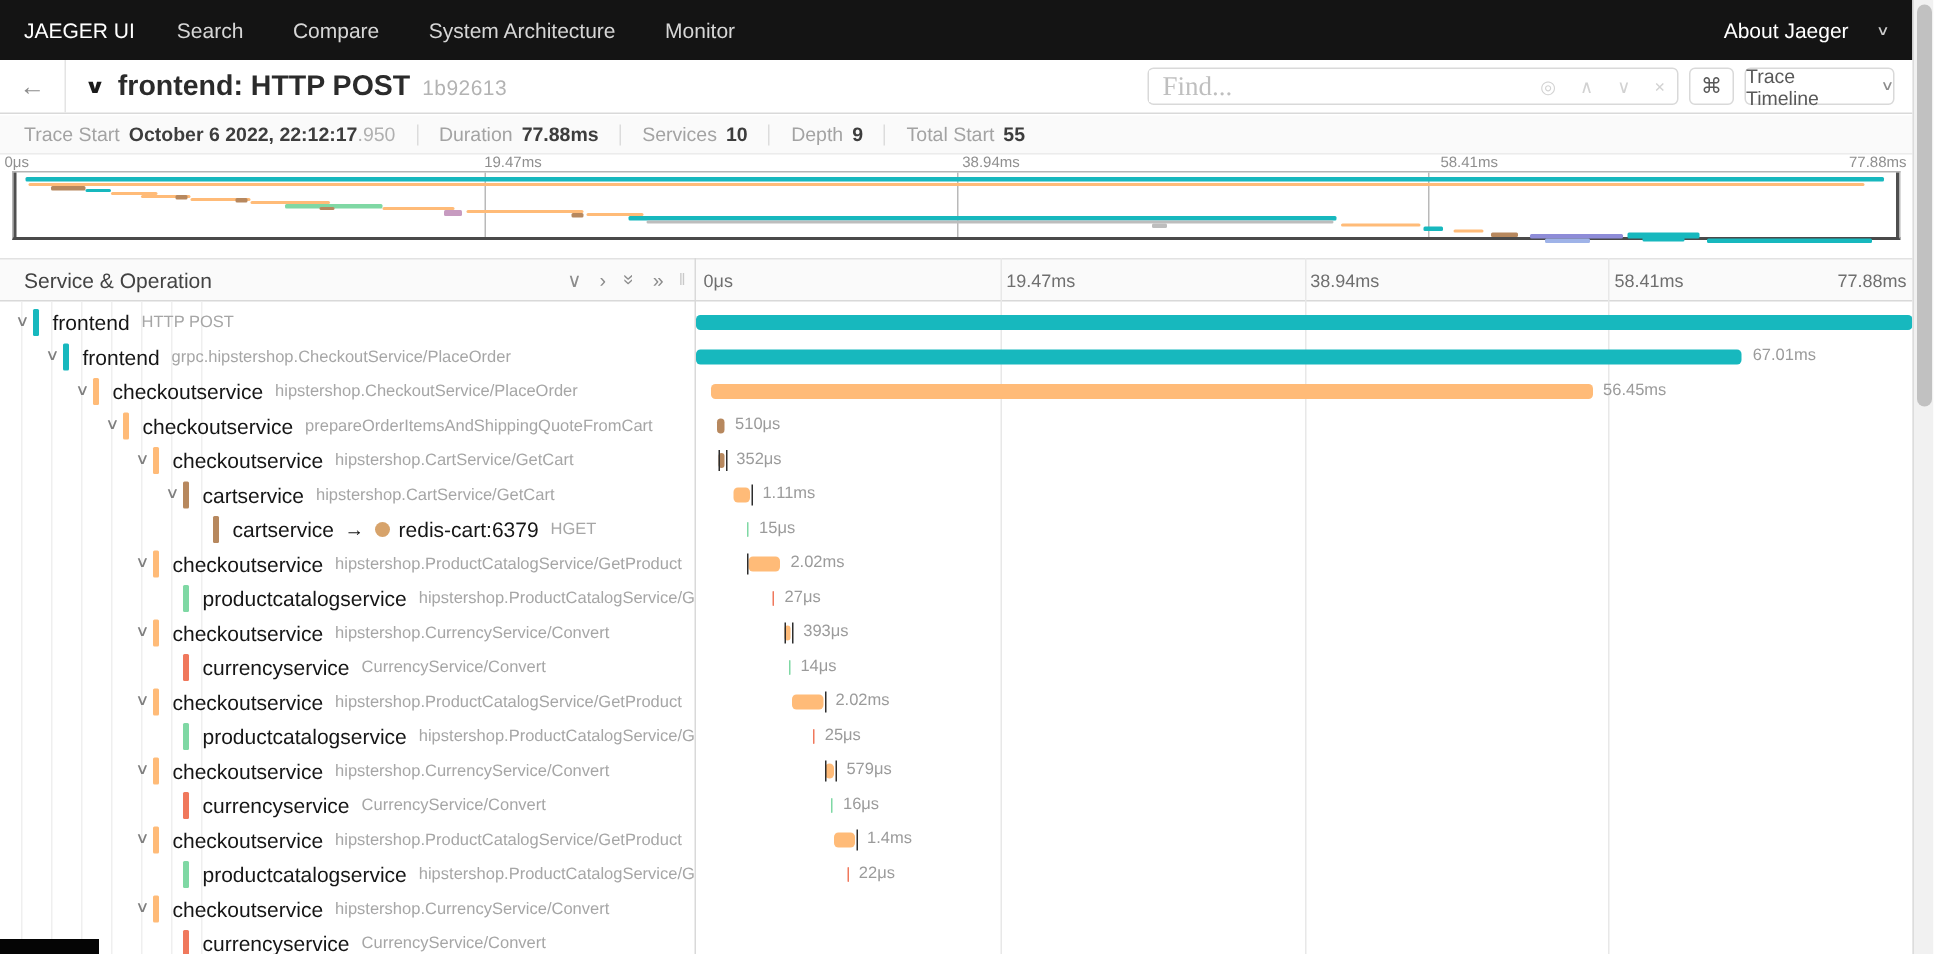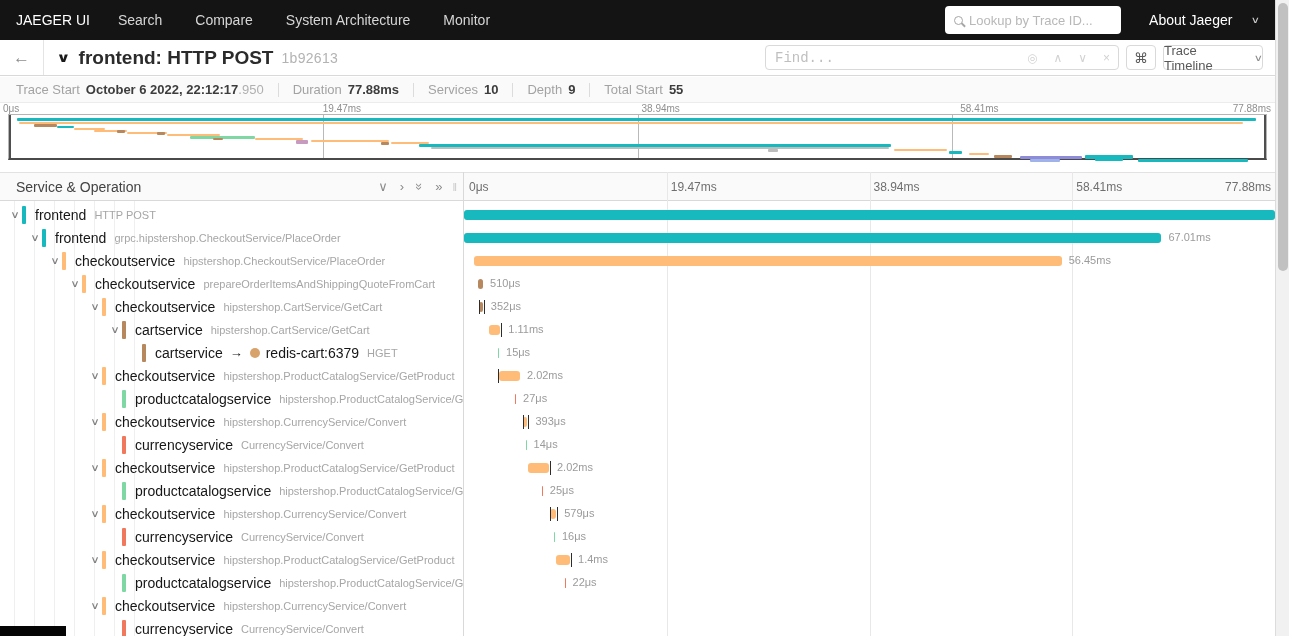--- a/index.html
+++ b/index.html
@@ -31,22 +31,22 @@
     border-bottom:1px solid #d9d9d9; display:flex; align-items:center; }
   .back-btn { width:44px; height:100%; display:flex; align-items:center; justify-content:center;
     font-size:17px; color:#8c8c8c; border-right:1px solid #e4e4e4; cursor:pointer; flex:0 0 auto; }
   .tchev { font-size:13px; font-weight:700; color:#1a1a1a; transform:scaleX(1.35);
     margin:0 10px 0 14px; cursor:pointer; }
   .ttitle { font-size:19px; font-weight:600; color:#2b2b2b; white-space:nowrap; }
   .tid { font-size:14px; color:#b3b3b3; margin-left:8px; letter-spacing:.3px; }
   .thead-right { margin-left:auto; display:flex; align-items:center; gap:7px; padding-right:12px; }
   .find-group { width:354px; height:25px; border:1px solid #d9d9d9; border-radius:4px;
     display:flex; align-items:center; background:#fff; }
-  .find-group input { flex:1; border:none; outline:none; font-size:14px; padding:0 9px;
-    color:#6d28d9; font-family:Liberation Mono, monospace; min-width:0; }
+  .find-group input { flex:1; border:none; outline:none; font-size:18px; padding:0 9px;
+    color:#6d28d9; font-family:Liberation Serif, serif; min-width:0; }
   .find-group input::placeholder { color:#bfbfbf; }
   .find-ico { color:#d2d2d2; font-size:12px; padding:0 8px; cursor:pointer; }
   .btn { height:25px; border:1px solid #d9d9d9; border-radius:4px; background:#fff;
     display:flex; align-items:center; justify-content:center; color:#595959; cursor:pointer; }
   .btn-cmd { width:30px; font-size:14px; }
   .btn-view { width:100px; font-size:13px; gap:19px; }
   .btn-view .caret { font-size:9px; color:#8c8c8c; transform:scaleX(1.4); }
 
   
   .summary { position:absolute; left:0; top:77px; width:1275px; height:26px; background:#fafafa;
@@ -119,24 +119,20 @@
 
     <header class="nav">
       <span class="brand">JAEGER UI</span>
       <nav id="nav-items" style="display:flex;">
           <span class="nav-item">Search</span>
           <span class="nav-item">Compare</span>
           <span class="nav-item">System Architecture</span>
           <span class="nav-item">Monitor</span>
         </nav>
       <div class="nav-right">
-        <div class="lookup">
-          <span class="mag"></span>
-          <input placeholder="Lookup by Trace ID..." style="">
-        </div>
         <div class="about">
           <span>About Jaeger</span>
           <span class="caret">∨</span>
         </div>
       </div>
     </header>
 
     <div class="thead">
       <div class="back-btn">
         <span>←</span>

